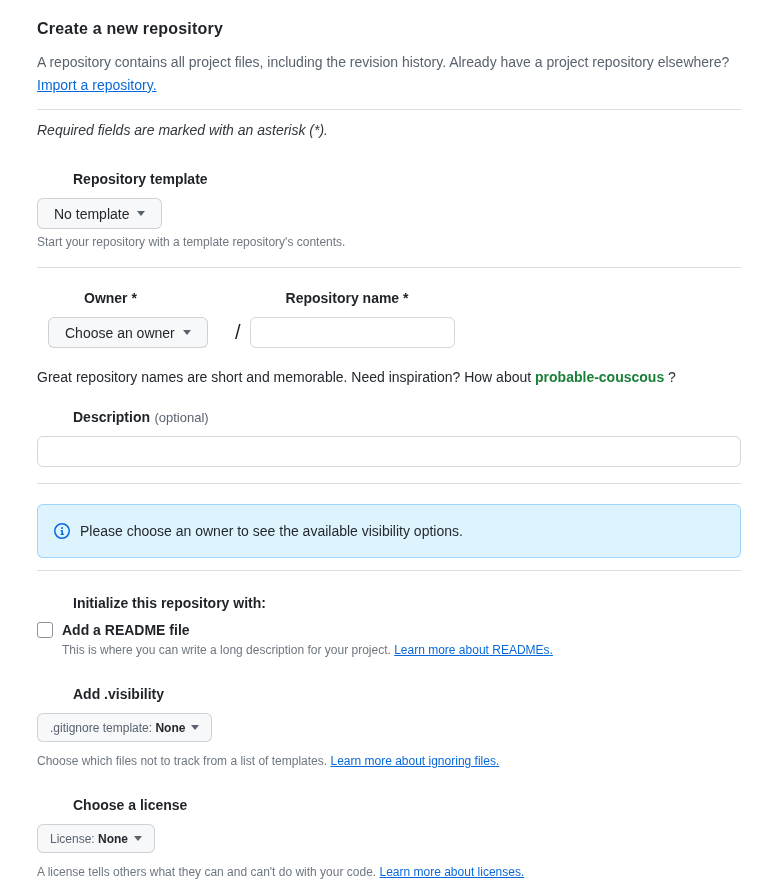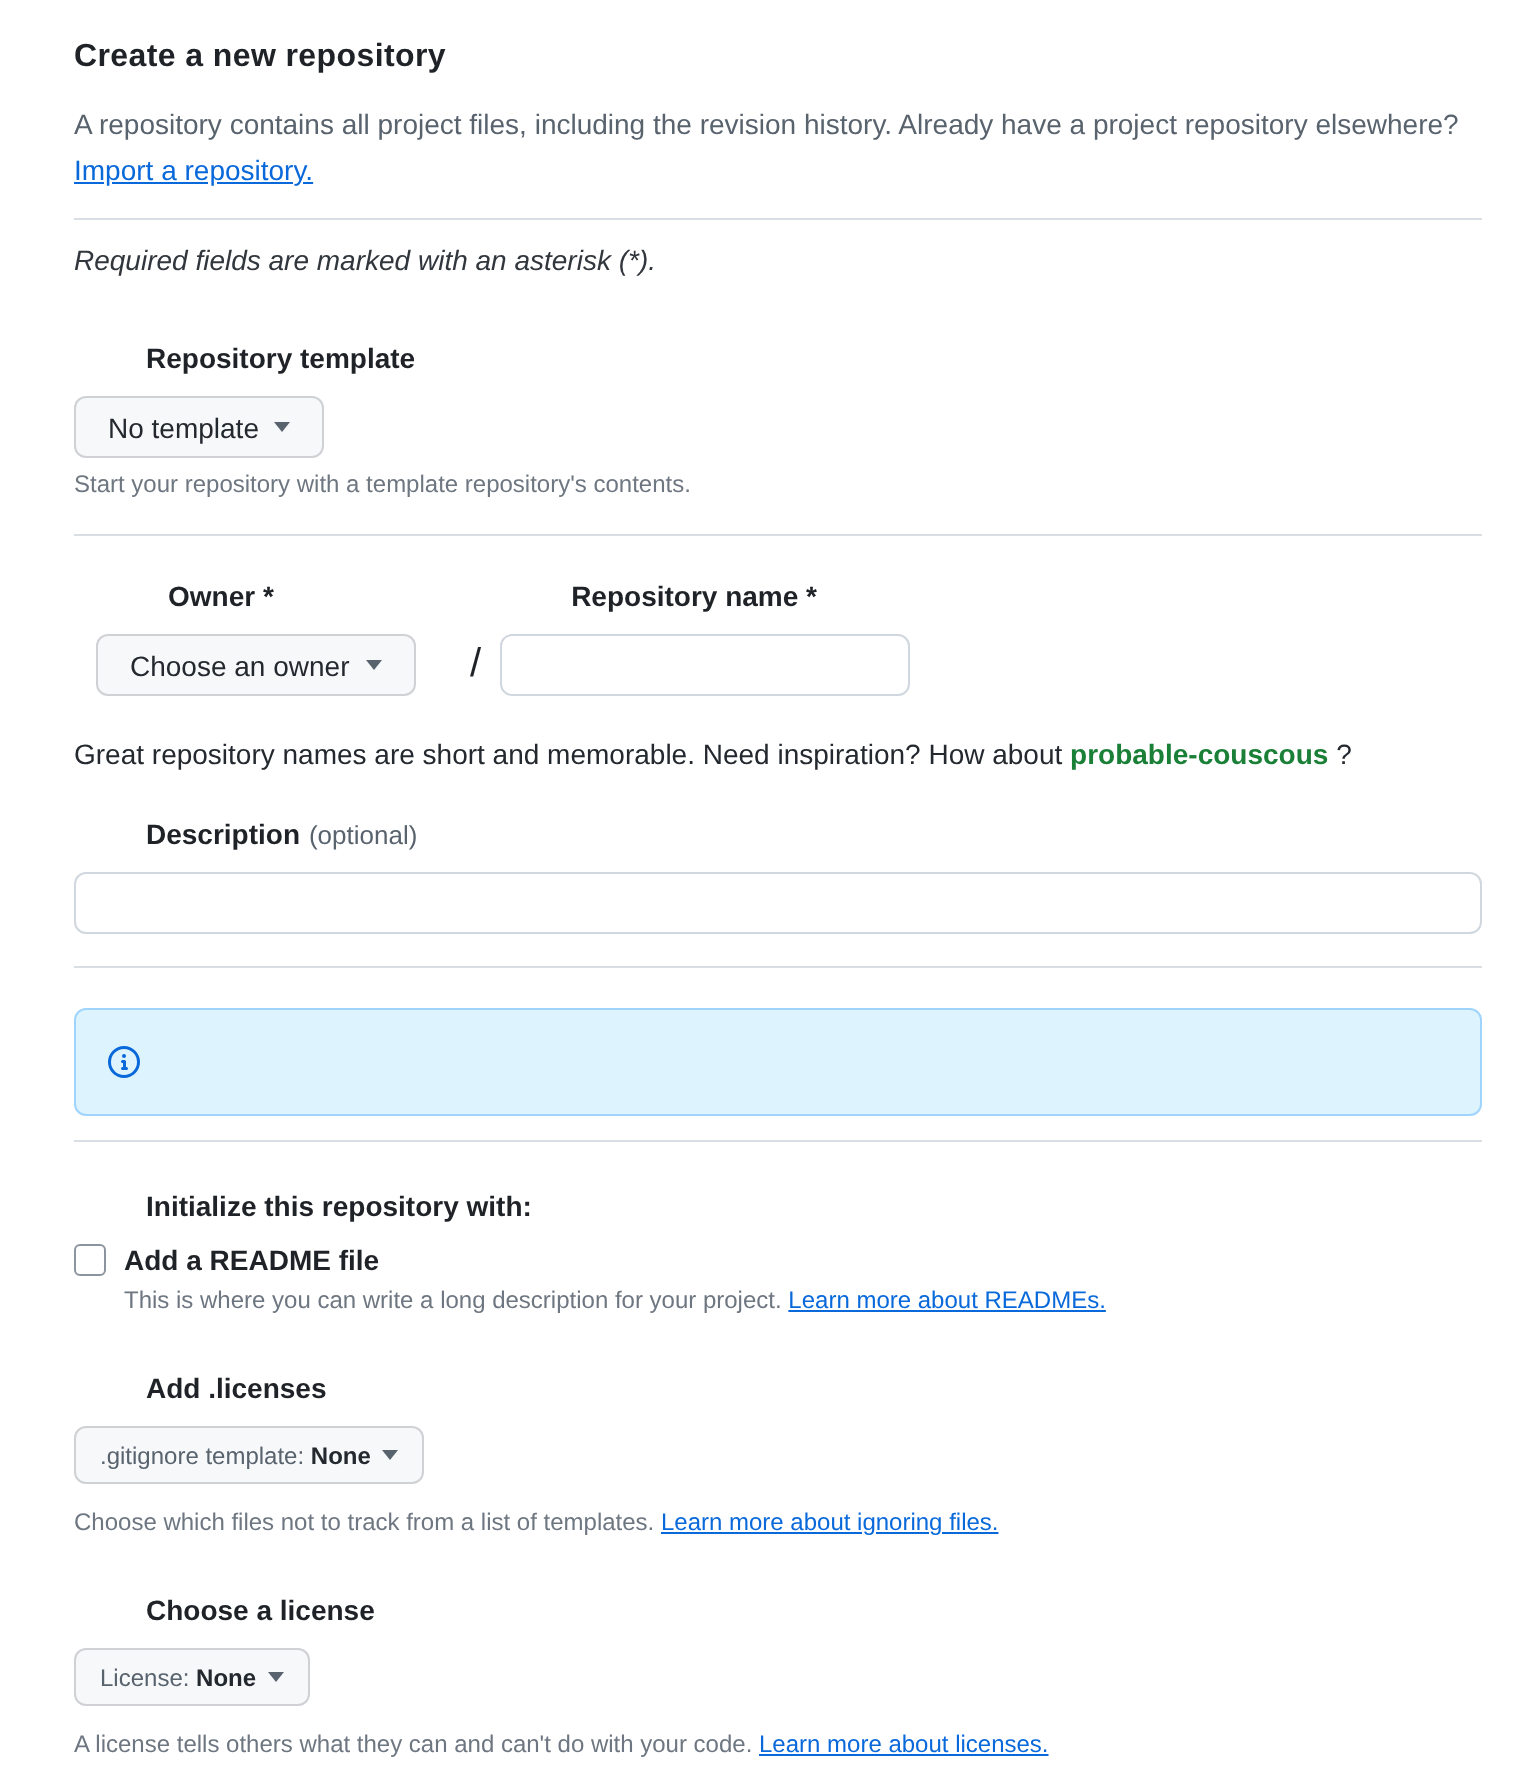--- a/index.html
+++ b/index.html
@@ -168,38 +168,39 @@
 
   <hr class="divider d3">
 
   
   <div class="alert-info">
     <span class="info-icon-svg">
       <svg width="16" height="16" viewBox="0 0 16 16" fill="#0969da" xmlns="http://www.w3.org/2000/svg">
         <path d="M0 8a8 8 0 1 1 16 0A8 8 0 0 1 0 8Zm8-6.5a6.5 6.5 0 1 0 0 13 6.5 6.5 0 0 0 0-13ZM6.5 7.75A.75.75 0 0 1 7.25 7h1a.75.75 0 0 1 .75.75v2.75h.25a.75.75 0 0 1 0 1.5h-2a.75.75 0 0 1 0-1.5h.25v-2h-.25a.75.75 0 0 1-.75-.75ZM8 6a1 1 0 1 1 0-2 1 1 0 0 1 0 2Z"></path>
       </svg>
     </span>
+    <span>Please choose an owner to see the available visibility options.</span>
   </div>
 
   <hr class="divider d4">
 
   
   <div class="field-label init-heading">Initialize this repository with:</div>
 
   <div class="checkbox-row">
     <input type="checkbox" class="gh-checkbox" style="">
     <label class="checkbox-label">Add a README file</label>
   </div>
   <div class="caption indent-caption">
     <span>This is where you can write a long description for your project.</span>
     <a class="link">Learn more about READMEs.</a>
   </div>
 
   
-  <div class="field-label sub-section-heading">Add .licenses</div>
+  <div class="field-label sub-section-heading">Add .visibility</div>
   <div class="btn-row">
     <button class="btn btn-sm">
       <span><span class="muted-part">.gitignore template:</span> <span class="value-part">None</span></span>
       <span class="caret"></span>
     </button>
   </div>
   <div class="caption caption-after-btn">
     <span>Choose which files not to track from a list of templates.</span>
     <a class="link">Learn more about ignoring files.</a>
   </div>

